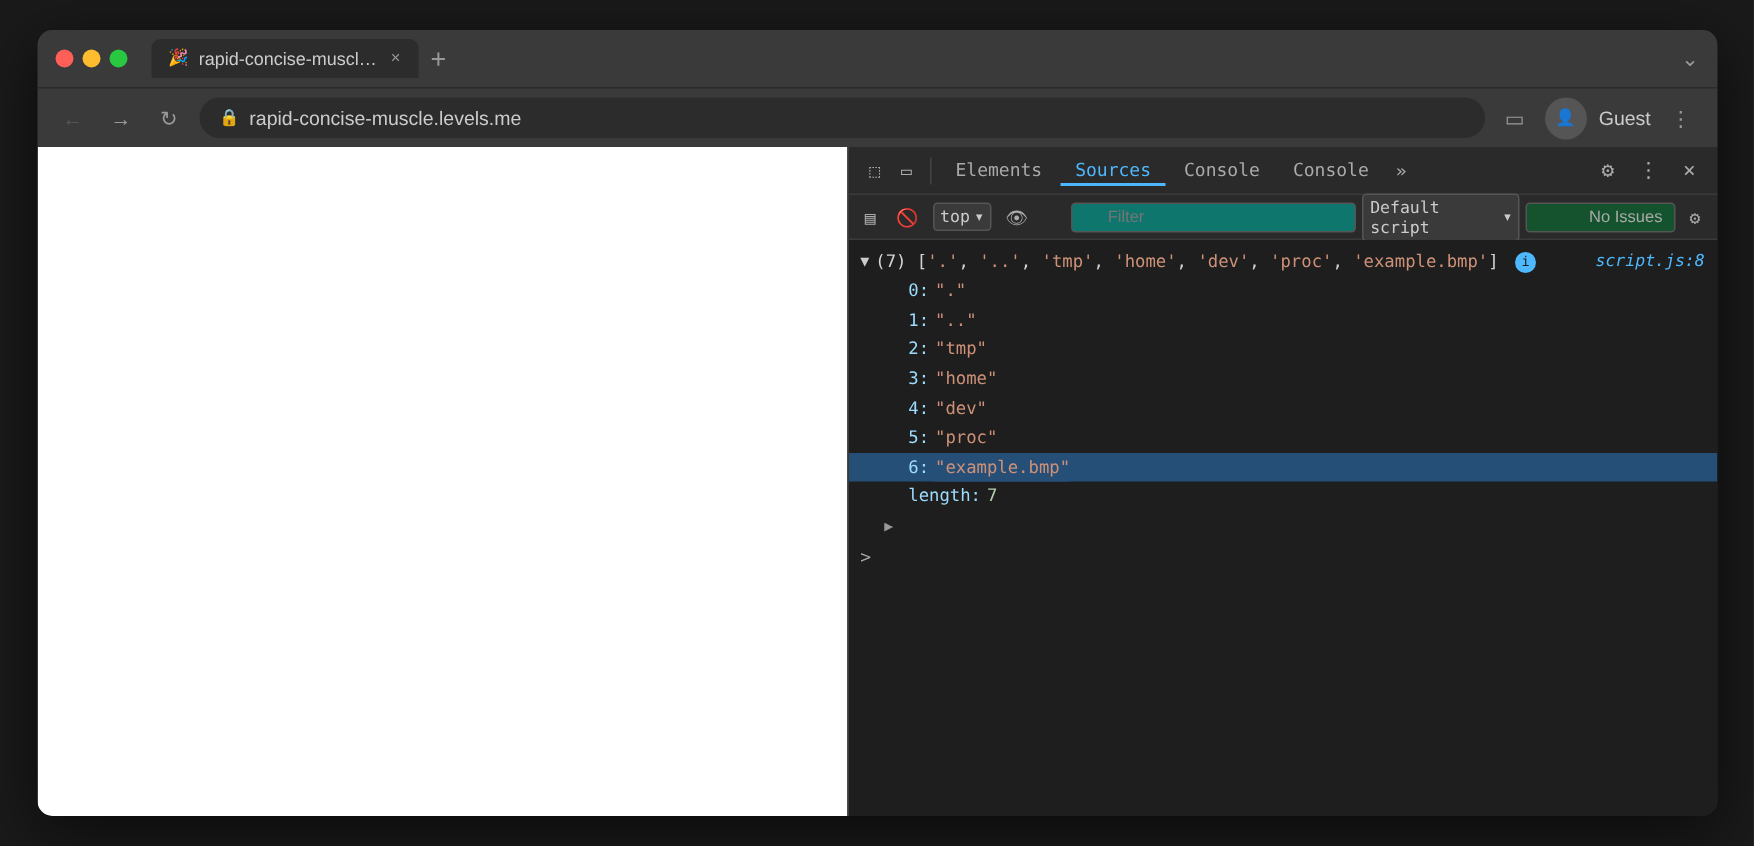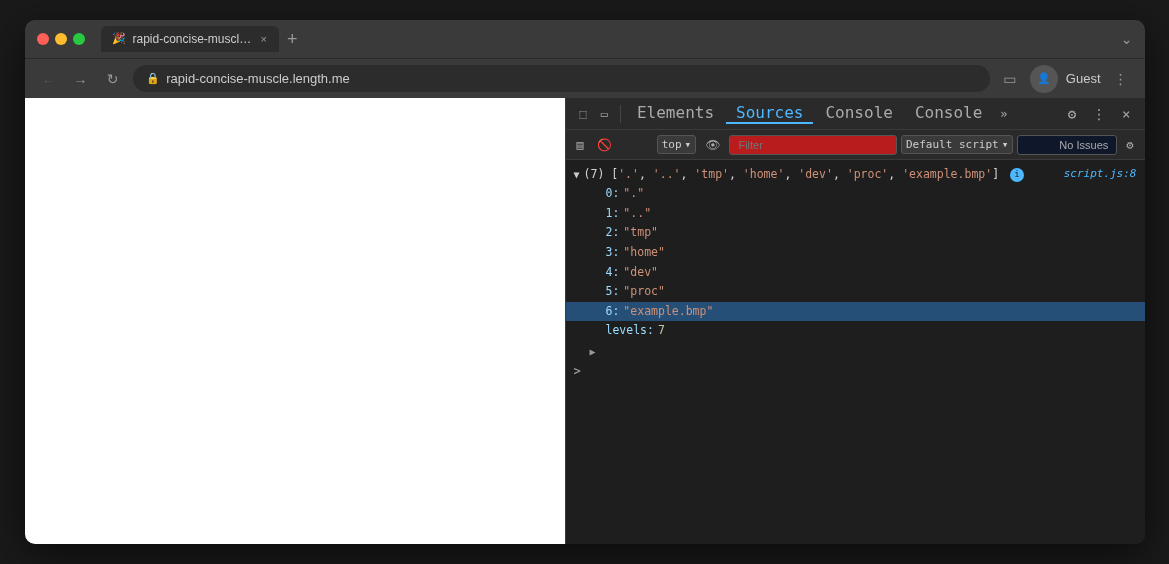--- a/index.html
+++ b/index.html
@@ -233,21 +233,21 @@
 
     .dt-separator {
       width: 1px;
       height: 18px;
       background: #444;
       margin: 0 4px;
     }
 
     .dt-tab {
       color: #aaa;
-      font-size: 16px;
+      font-size: 12px;
       padding: 6px 10px;
       cursor: pointer;
       height: 21px;
       display: flex;
       align-items: center;
       border-bottom: 2px solid transparent;
     }
 
     .dt-tab.active {
       color: #4db8ff;
@@ -305,39 +305,39 @@
       background: #3a3a3a;
       color: #ccc;
       border: 1px solid #555;
       border-radius: 3px;
       font-size: 11px;
       padding: 2px 4px;
       display: flex;
       align-items: center;
       gap: 3px;
       cursor: pointer;
-      margin-left: 35px;
     }
 
     .dt-eye-btn {
       color: #aaa;
       font-size: 12px;
       padding: 3px 5px;
       cursor: pointer;
     }
 
     .dt-filter-input {
       flex: 1;
-      background: #b91c1c;
+      background: #0f766e;
       border: 1px solid #555;
       border-radius: 3px;
       color: #ccc;
       font-size: 11px;
-      padding: 3px 8px;
+      padding: 3px 23px;
       outline: none;
+      margin-left: 20px;
     }
 
     .dt-levels-select {
       background: #3a3a3a;
       color: #ccc;
       border: 1px solid #555;
       border-radius: 3px;
       font-size: 11px;
       padding: 2px 4px;
       display: flex;
@@ -351,21 +351,21 @@
       color: #4caf50;
       border: 1px solid #2d5a2d;
       border-radius: 3px;
       font-size: 11px;
       padding: 3px 8px;
       cursor: pointer;
       white-space: nowrap;
     }
 
     .dt-issues-btn.none {
-      background: #0f172a;
+      background: #14532d;
       color: #aaa;
       border-color: #555;
       padding-left: 41px;
     }
 
     .dt-gear-btn {
       color: #aaa;
       font-size: 12px;
       padding: 3px 5px;
       cursor: pointer;
@@ -495,21 +495,21 @@
     </div>
     <span class="window-controls-right">⌄</span>
   </div>
 
   <div class="address-bar">
     <div class="nav-btn disabled">←</div>
     <div class="nav-btn">→</div>
     <div class="nav-btn">↻</div>
     <div class="address-field">
       <span class="lock-icon">🔒</span>
-      <span class="address-text">rapid-concise-muscle.length.me</span>
+      <span class="address-text">rapid-concise-muscle.levels.me</span>
     </div>
     <div class="browser-actions">
       <div class="action-btn">▭</div>
       <div class="avatar-btn">
         <span>👤</span>
       </div>
       <span class="guest-label">Guest</span>
       <div class="action-btn">⋮</div>
     </div>
   </div>
@@ -586,21 +586,21 @@
         </div>
         <div class="console-property">
           <span class="prop-key">5:</span>
           <span class="prop-val-string">"proc"</span>
         </div>
         <div class="console-property prop-highlighted">
           <span class="prop-key">6:</span>
           <span class="prop-val-string c-string-highlight">"example.bmp"</span>
         </div>
         <div class="console-property">
-          <span class="prop-key">levels:</span>
+          <span class="prop-key">length:</span>
           <span class="prop-val-num">7</span>
         </div>
 
         <div class="console-property">
           <span class="expand-icon" style="margin-left:-16px;">▶</span>
         </div>
 
         <div class="console-cursor-line">
           <span class="cursor-chevron">&gt;</span>
         </div>

